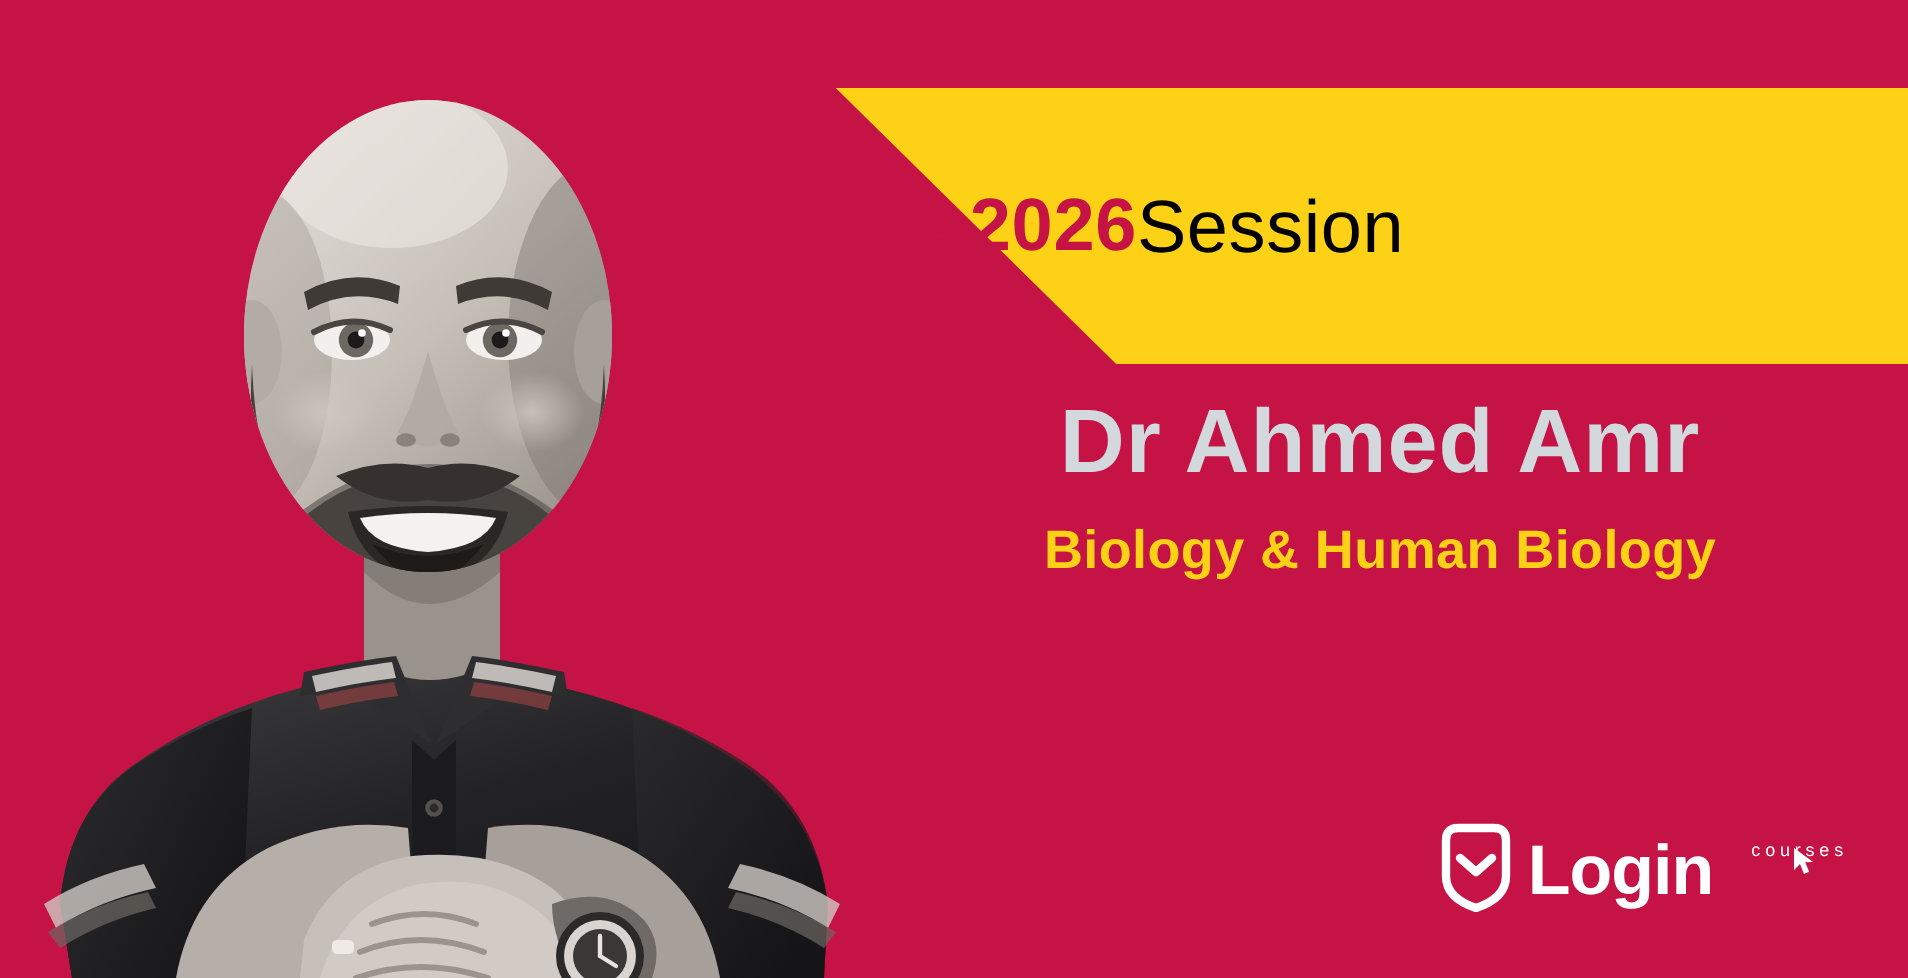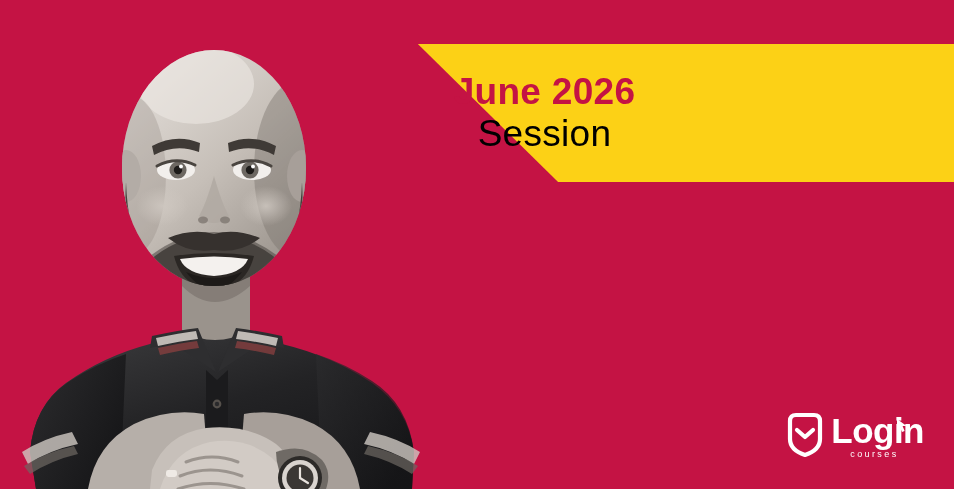--- a/index.html
+++ b/index.html
@@ -32,21 +32,21 @@
     clip-path: polygon(43.8% 0%, 100% 0%, 100% 100%, 58.5% 100%);
   }
 
   #ribbon-text {
     position: absolute;
     left: 0;
     top: 44px;
     width: 954px;
     height: 138px;
     display: flex;
-    flex-direction: column;
+    flex-direction: row;
     align-items: center;
     justify-content: center;
     padding-left: 135px;
     box-sizing: border-box;
     line-height: 1.05;
   }
   .session-month {
     color: #c41344;
     font-size: 37px;
     font-weight: bold;
@@ -101,21 +101,20 @@
     right: 30px;
     bottom: 28px;
     display: flex;
     align-items: center;
     gap: 7px;
   }
   #logo-shield { flex: 0 0 auto; }
   .logo-wordblock {
     position: relative;
     display: flex;
-    flex-direction: column;
     align-items: flex-start;
   }
   .logo-word {
     color: #ffffff;
     font-size: 35px;
     font-weight: bold;
     letter-spacing: -0.5px;
     line-height: 0.96;
   }
   .logo-sub {
@@ -287,20 +286,24 @@
       </g>
     </svg>
   </div>
 
   <div id="ribbon"></div>
   <div id="ribbon-text">
     <div class="session-month">June 2026</div>
     <div class="session-word">Session</div>
   </div>
 
+  <div id="headline">
+    <div class="instructor-name">Dr Ahmed Amr</div>
+    <div class="instructor-subject">Biology &amp; Human Biology</div>
+  </div>
 
   <div id="logo">
     <span id="logo-shield">
       <svg width="38" height="45" viewBox="0 0 38 45" xmlns="http://www.w3.org/2000/svg">
         <path d="M4 9 Q4 3 10 3 L28 3 Q34 3 34 9 L34 27 Q34 38 19 43 Q4 38 4 27 Z" fill="none" stroke="#ffffff" stroke-width="4.2" stroke-linejoin="round"></path>
         <path d="M11 18 L19 25 L27 18" fill="none" stroke="#ffffff" stroke-width="4.2" stroke-linecap="round" stroke-linejoin="round"></path>
       </svg>
     </span>
     <span class="logo-wordblock">
       <span class="logo-word">Login</span>

